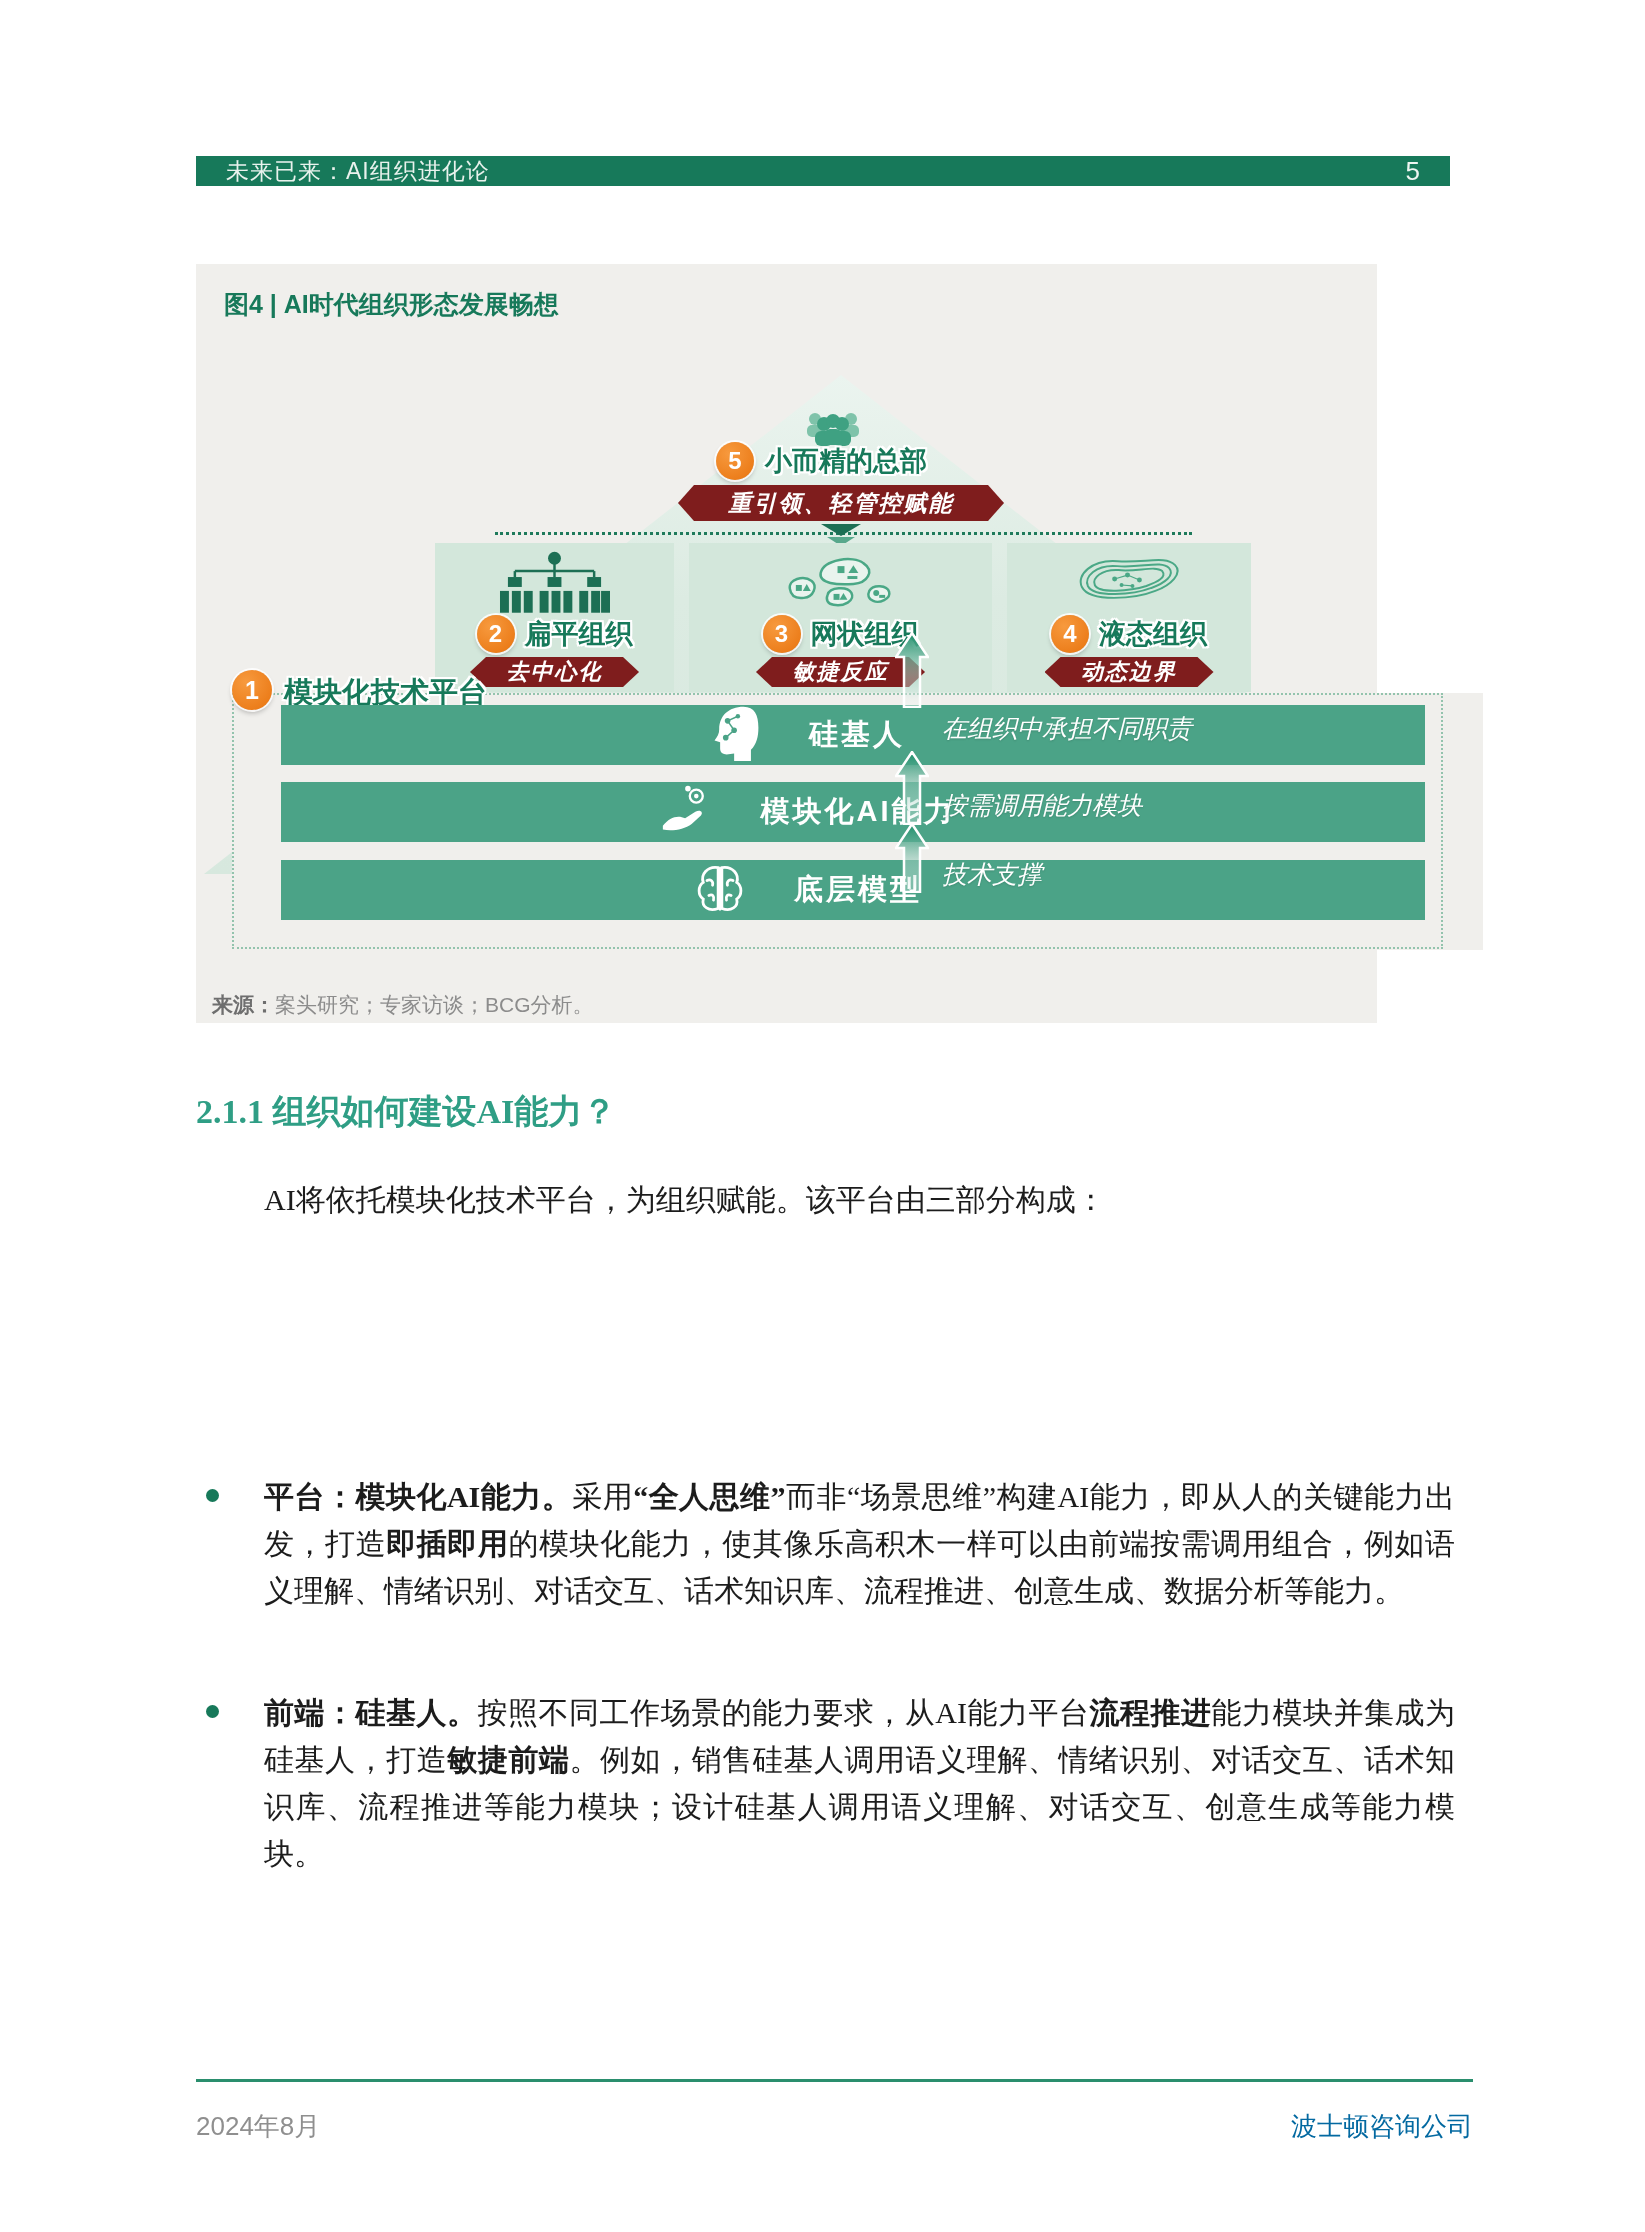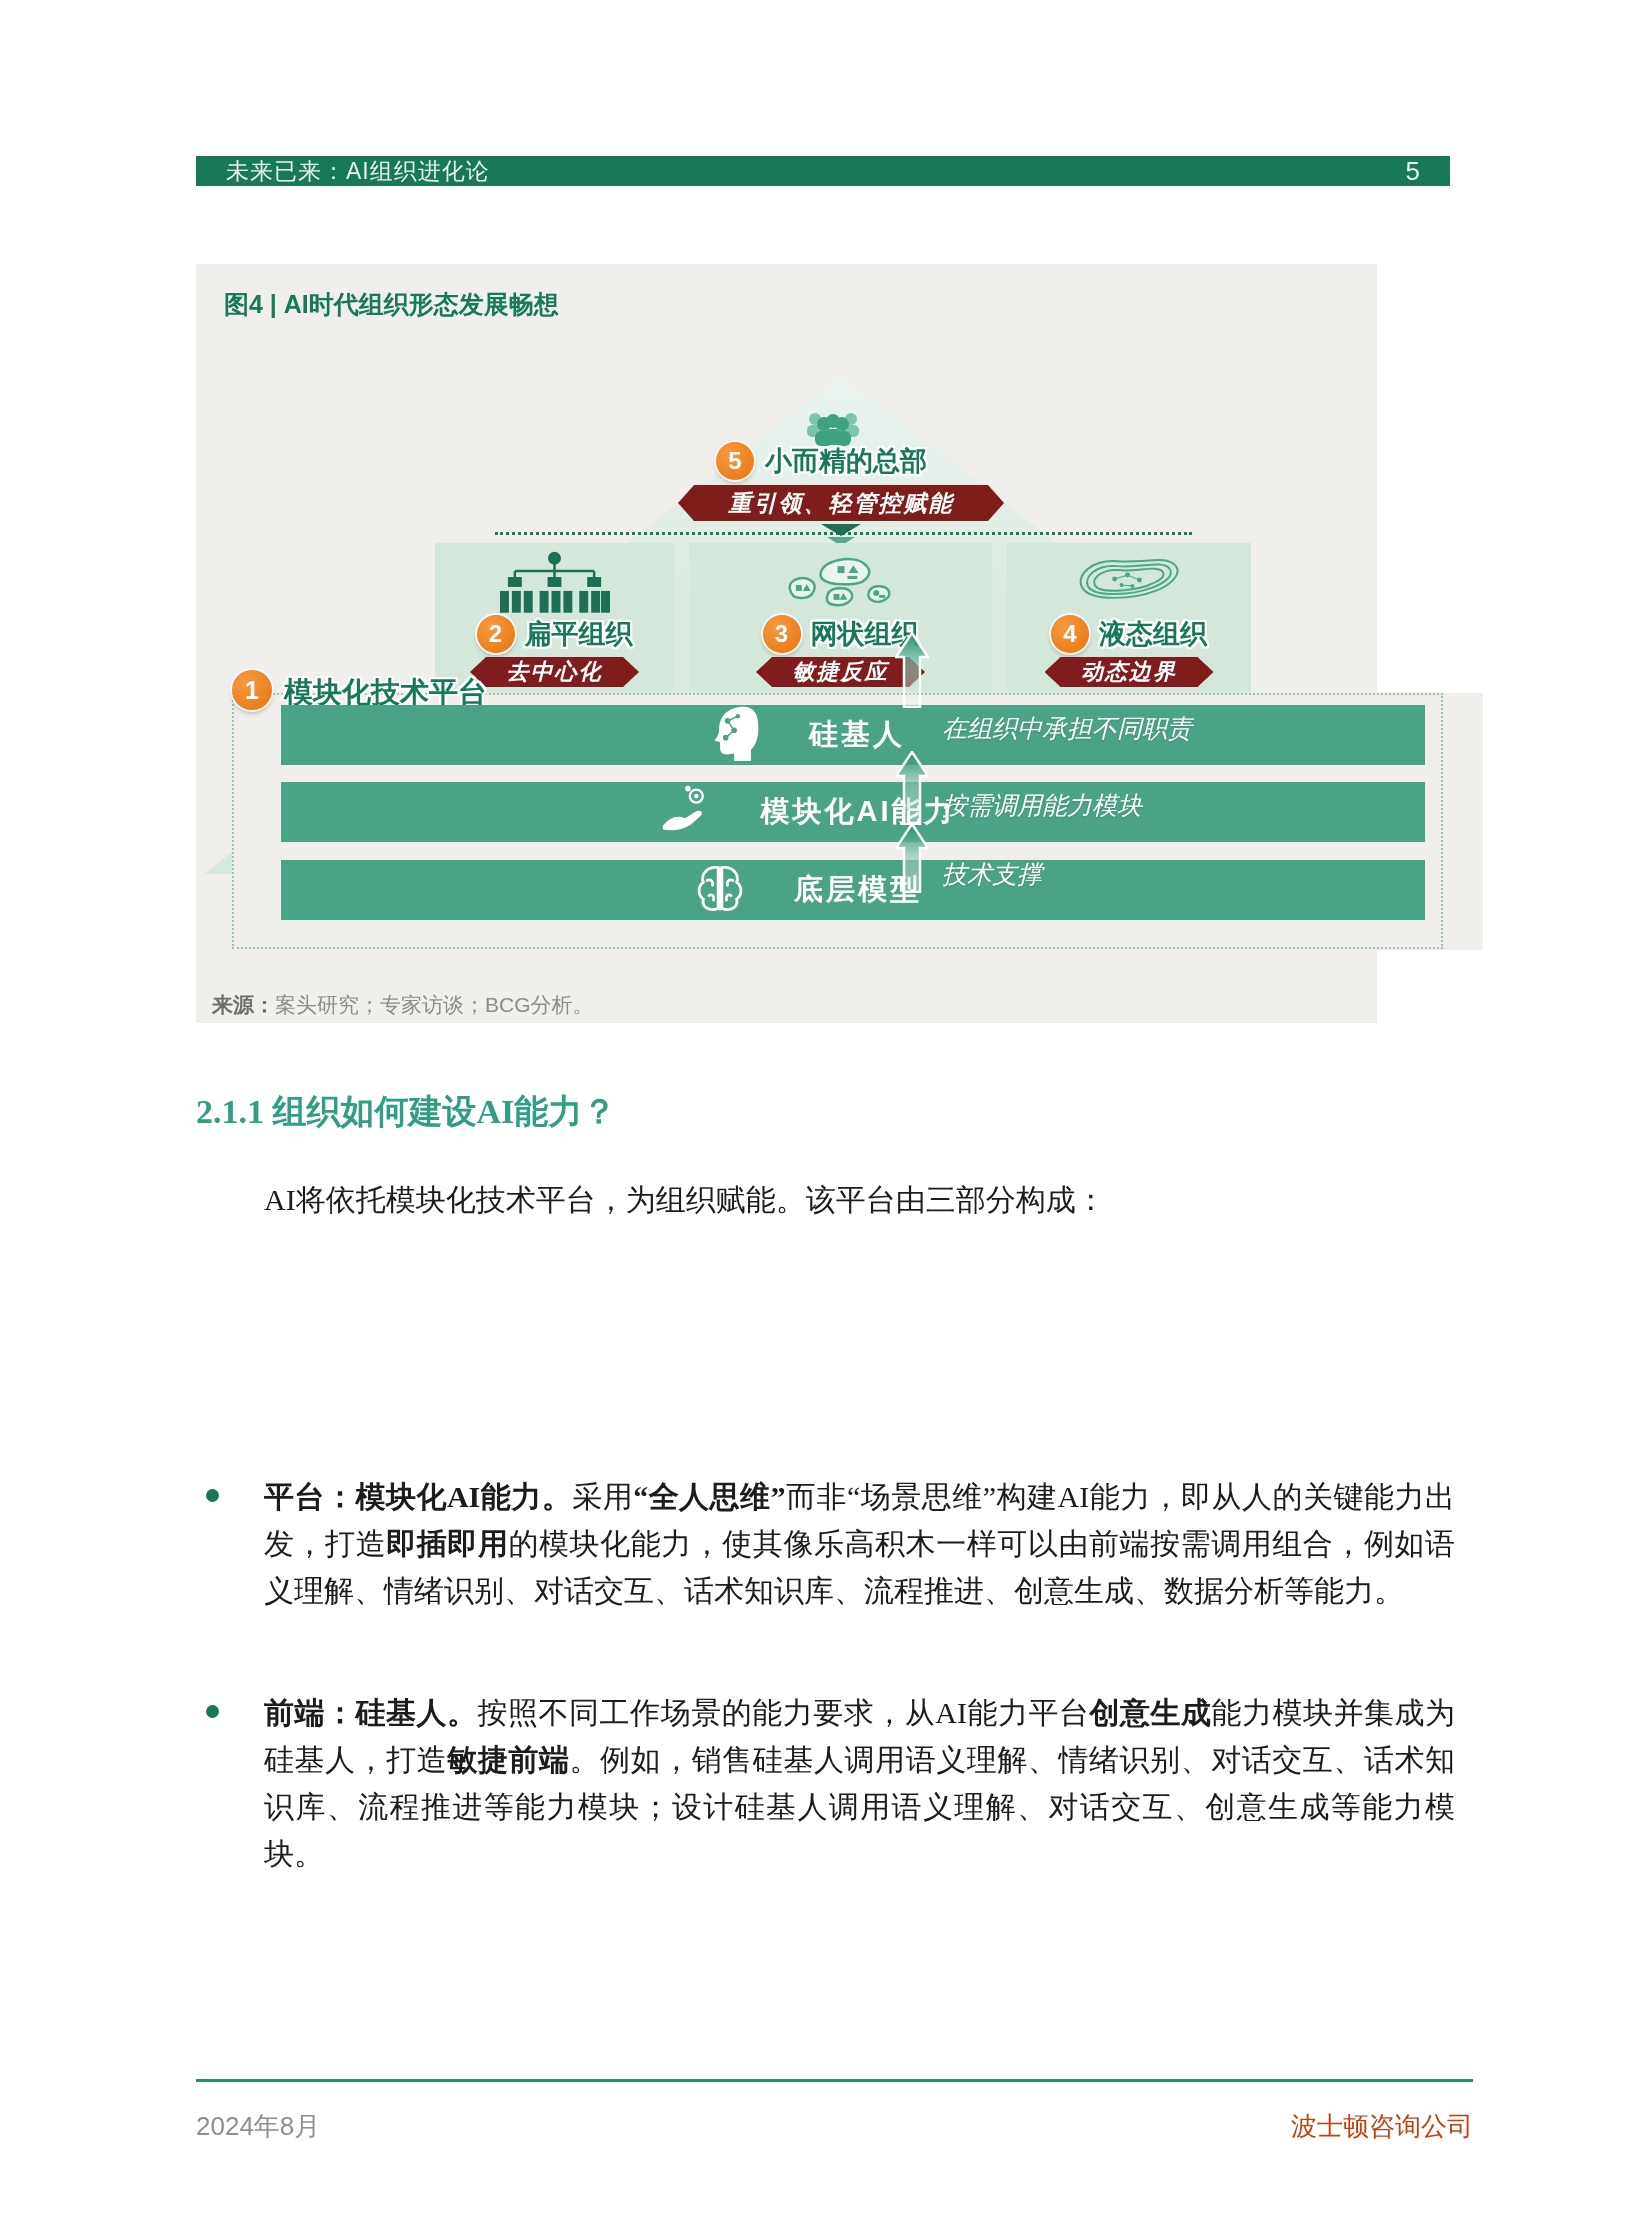--- a/index.html
+++ b/index.html
@@ -74,21 +74,21 @@
   .intro{left:264px;top:1176px;width:1194px;}
   .bullet{left:264px;width:1191px;}
   .bullet::before{content:"";position:absolute;left:-58px;top:16px;width:13px;height:13px;border-radius:50%;background:#17795a;}
   .b1{top:1254px;} .b2{top:1473px;} .b3{top:1689px;}
   .bullet b{font-weight:bold;}
   .figlink{color:#2f9e85;padding:0 6px;}
 
   
   .footer-line{position:absolute;left:196px;top:2079px;width:1277px;height:3px;background:#2a8e6d;}
   .footer-date{position:absolute;left:196px;top:2109px;font-size:26px;color:#8f8f8f;}
-  .footer-company{position:absolute;right:173px;top:2109px;font-size:26px;color:#c2410c;}
+  .footer-company{position:absolute;right:173px;top:2109px;font-size:26px;color:#0369a1;}
 </style>
 </head>
 <body>
 
 <div class="page">
 
   <header class="topbar">
     <span class="ttl">未来已来：AI组织进化论</span>
     <span class="pnum">5</span>
   </header>
@@ -325,21 +325,21 @@
   <h2 class="sec-heading">2.1.1 组织如何建设AI能力？</h2>
 
   <p class="bodytext intro">AI将依托模块化技术平台，为组织赋能。该平台由三部分构成：</p>
 
 
   <div class="bodytext bullet b2">
     <b>平台：模块化AI能力。</b><span>采用</span><b>“全人思维”</b><span>而非“场景思维”构建AI能力，即从人的关键能力出发，打造</span><b>即插即用</b><span>的模块化能力，使其像乐高积木一样可以由前端按需调用组合，例如语义理解、情绪识别、对话交互、话术知识库、流程推进、创意生成、数据分析等能力。</span>
   </div>
 
   <div class="bodytext bullet b3">
-    <b>前端：硅基人。</b><span>按照不同工作场景的能力要求，从AI能力平台</span><b>创意生成</b><span>能力模块并集成为硅基人，打造</span><b>敏捷前端</b><span>。例如，销售硅基人调用语义理解、情绪识别、对话交互、话术知识库、流程推进等能力模块；设计硅基人调用语义理解、对话交互、创意生成等能力模块。</span>
+    <b>前端：硅基人。</b><span>按照不同工作场景的能力要求，从AI能力平台</span><b>流程推进</b><span>能力模块并集成为硅基人，打造</span><b>敏捷前端</b><span>。例如，销售硅基人调用语义理解、情绪识别、对话交互、话术知识库、流程推进等能力模块；设计硅基人调用语义理解、对话交互、创意生成等能力模块。</span>
   </div>
 
   <div class="footer-line"></div>
   <div class="footer-date">2024年8月</div>
   <div class="footer-company">波士顿咨询公司</div>
 
 </div>
 
 
 </body></html>

